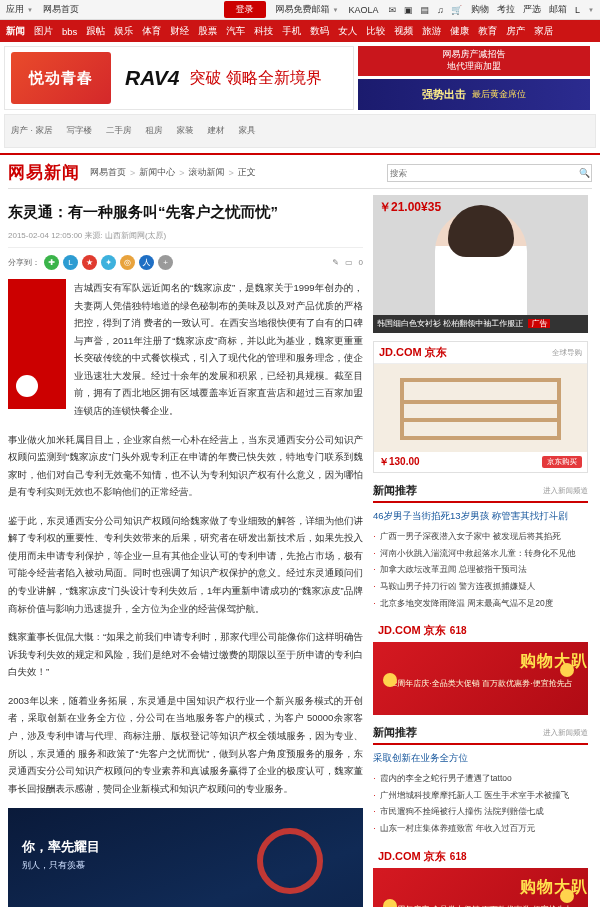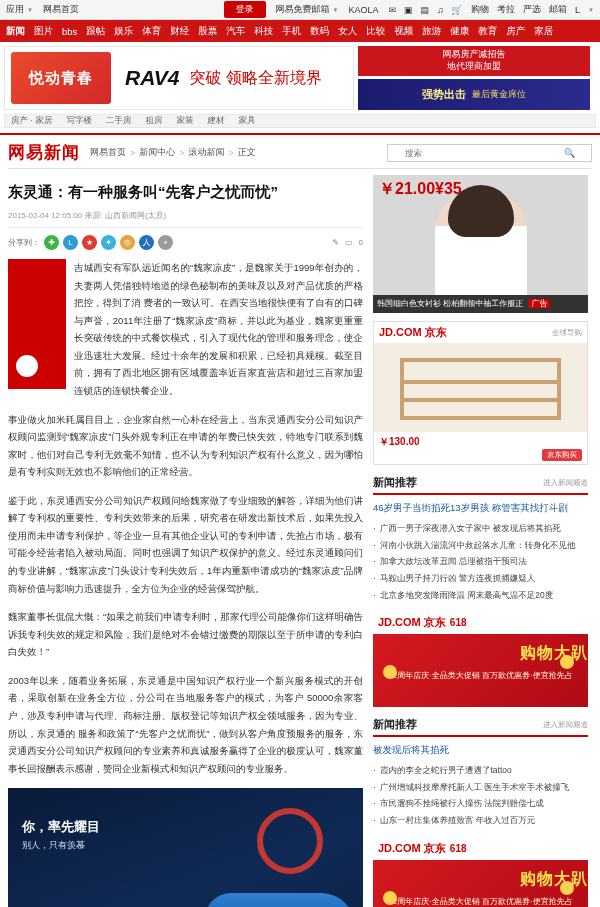--- a/index.html
+++ b/index.html
@@ -53,34 +53,34 @@
     justify-content:center; flex-direction:column; font-size:9px; line-height:1.3;
   }
   .yellowad {
     height:31px; background:linear-gradient(90deg,#1b1b6e,#2b2b8f);
     color:#ffdf5e; display:flex; align-items:center; justify-content:center;
     font-size:9px; position:relative;
   }
   .yellowad b { color:#ffef8a; font-size:11px; }
   
   .greystrip {
-    margin:4px 4px 0 4px; height:14px; background:#f3f3f3; border:1px solid #e8e8e8;
+    margin:4px 4px 0 4px; height:34px; background:#f3f3f3; border:1px solid #e8e8e8;
     display:flex; align-items:center; padding:0 6px; gap:14px; color:#666; font-size:8.5px;
   }
   
   .siteheader {
     margin-top:5px; border-top:2px solid #c00; padding:6px 8px 4px 8px;
     display:flex; align-items:center; gap:10px;
   }
   .sitelogo { color:#c00; font-size:17px; font-weight:bold; letter-spacing:1px; }
   .crumbs { font-size:9px; color:#555; display:flex; gap:4px; align-items:center; }
   .crumbs .sepc { color:#bbb; }
   .searchbox {
     margin-left:auto; width:205px; height:18px; border:1px solid #ccc;
-    display:flex; align-items:center; padding:0 15px; background:#fff;
+    display:flex; align-items:center; padding:0 0; background:#fff;
   }
   .searchbox input {
     border:0; outline:0; font-size:8.5px; color:#999; width:100%;
     font-family:"Liberation Sans", sans-serif; background:transparent;
   }
   .hr-line { border-top:1px solid #e0e0e0; margin:0 8px; }
   
   .page { display:flex; padding:6px 8px 0 8px; gap:10px; }
   .main { width:355px; }
   .side { width:215px; }
@@ -110,42 +110,42 @@
     position:absolute; right:8px; bottom:22px; width:150px; height:48px;
     background:linear-gradient(180deg,#2f7fd6,#14508f);
     border-radius:26px 34px 10px 10px;
   }
   .inlinead .ribbon { position:absolute; right:40px; top:20px; width:66px; height:66px;
                       border:6px solid #e03b2f; border-radius:50%; opacity:.85;}
   
   .ad-portrait {
     width:100%; height:120px; background:#d8d8d8; position:relative; overflow:hidden;
   }
-  .ad-portrait .price { position:absolute; left:6px; top:4px; color:#c00; font-size:16px; font-weight:bold;}
+  .ad-portrait .price { position:absolute; left:6px; top:4px; color:#c00; font-size:12px; font-weight:bold;}
   .ad-portrait .person {
     position:absolute; left:50%; transform:translateX(-50%); bottom:0; width:92px; height:104px;
     background:linear-gradient(180deg,#f0d8c8 0 34%,#ffffff 34% 100%);
     border-radius:40px 40px 0 0;
   }
   .ad-portrait .hair {
     position:absolute; left:50%; transform:translateX(-50%); bottom:58px; width:66px; height:52px;
     background:#3a2a22; border-radius:33px 33px 18px 18px;
   }
   .ad-cap { background:#333; color:#fff; font-size:8px; padding:3px 4px; line-height:1.5; }
   .ad-cap .tag { background:#c00; padding:0 3px; margin-left:3px; }
   .jdbox { border:1px solid #e0e0e0; margin-top:8px; }
   .jdhead { display:flex; align-items:center; justify-content:space-between;
             padding:3px 5px; border-bottom:1px solid #eee; }
   .jd-logo { color:#c00; font-size:11px; font-weight:bold; }
   .jd-sub { font-size:7.5px; color:#999; }
   .jdimg { height:88px; background:#f4ede2; position:relative; }
   .shelf { position:absolute; left:26px; right:26px; top:14px; bottom:12px; border:4px solid #c9a173; }
   .shelf:before{content:"";position:absolute;left:0;right:0;top:33%;height:4px;background:#c9a173;}
   .shelf:after{content:"";position:absolute;left:0;right:0;top:66%;height:4px;background:#c9a173;}
-  .jdprice { padding:3px 5px; font-size:10px; color:#c00; font-weight:bold; display:flex; align-items:flex-start;flex-direction:column; }
+  .jdprice { padding:3px 5px; font-size:10px; color:#c00; font-weight:bold; display:flex; align-items:center; }
   .jdprice .btn { margin-left:auto; background:#e4393c; color:#fff; font-size:7.5px;
                   padding:1px 5px; border-radius:2px; font-weight:normal;}
   .secbox { margin-top:10px; }
   .sechead { display:flex; align-items:center; border-bottom:2px solid #c00; padding-bottom:3px; }
   .sechead .t { font-size:11px; font-weight:bold; color:#222; }
   .sechead .more { margin-left:auto; font-size:7.5px; color:#999; }
   .lead { font-size:9.5px; color:#16569c; line-height:1.5; padding:6px 0 5px 0; font-weight:normal;}
   ul.newslist { list-style:none; margin:0; padding:0; }
   ul.newslist li { font-size:8.5px; color:#444; line-height:1.95;
                    padding-left:7px; position:relative; white-space:nowrap;
@@ -363,21 +363,21 @@
       <div class="sub">12周年店庆·全品类大促销  百万款优惠券·便宜抢先占</div>
       <span class="ycoin" style="left:10px;top:54px"></span>
       <span class="ycoin" style="right:14px;top:44px"></span>
     </div>
 
     <div class="secbox">
       <div class="sechead">
         <span class="t">新闻推荐</span>
         <span class="more">进入新闻频道</span>
       </div>
-      <div class="lead">被发现后将其掐死</div>
+      <div class="lead">采取创新在业务全方位</div>
       <ul class="newslist">
         <li>霞内的李全之蛇行男子遭遇了tattoo</li>
         <li>广州增城科技摩摩托新人工 医生手术室手术被撞飞</li>
         <li>市民遛狗不拴绳被行人撞伤 法院判赔偿七成</li>
         <li>山东一村庄集体养殖致富 年收入过百万元</li>
       </ul>
     </div>
 
     <div class="jd618">
       <div class="head618">

